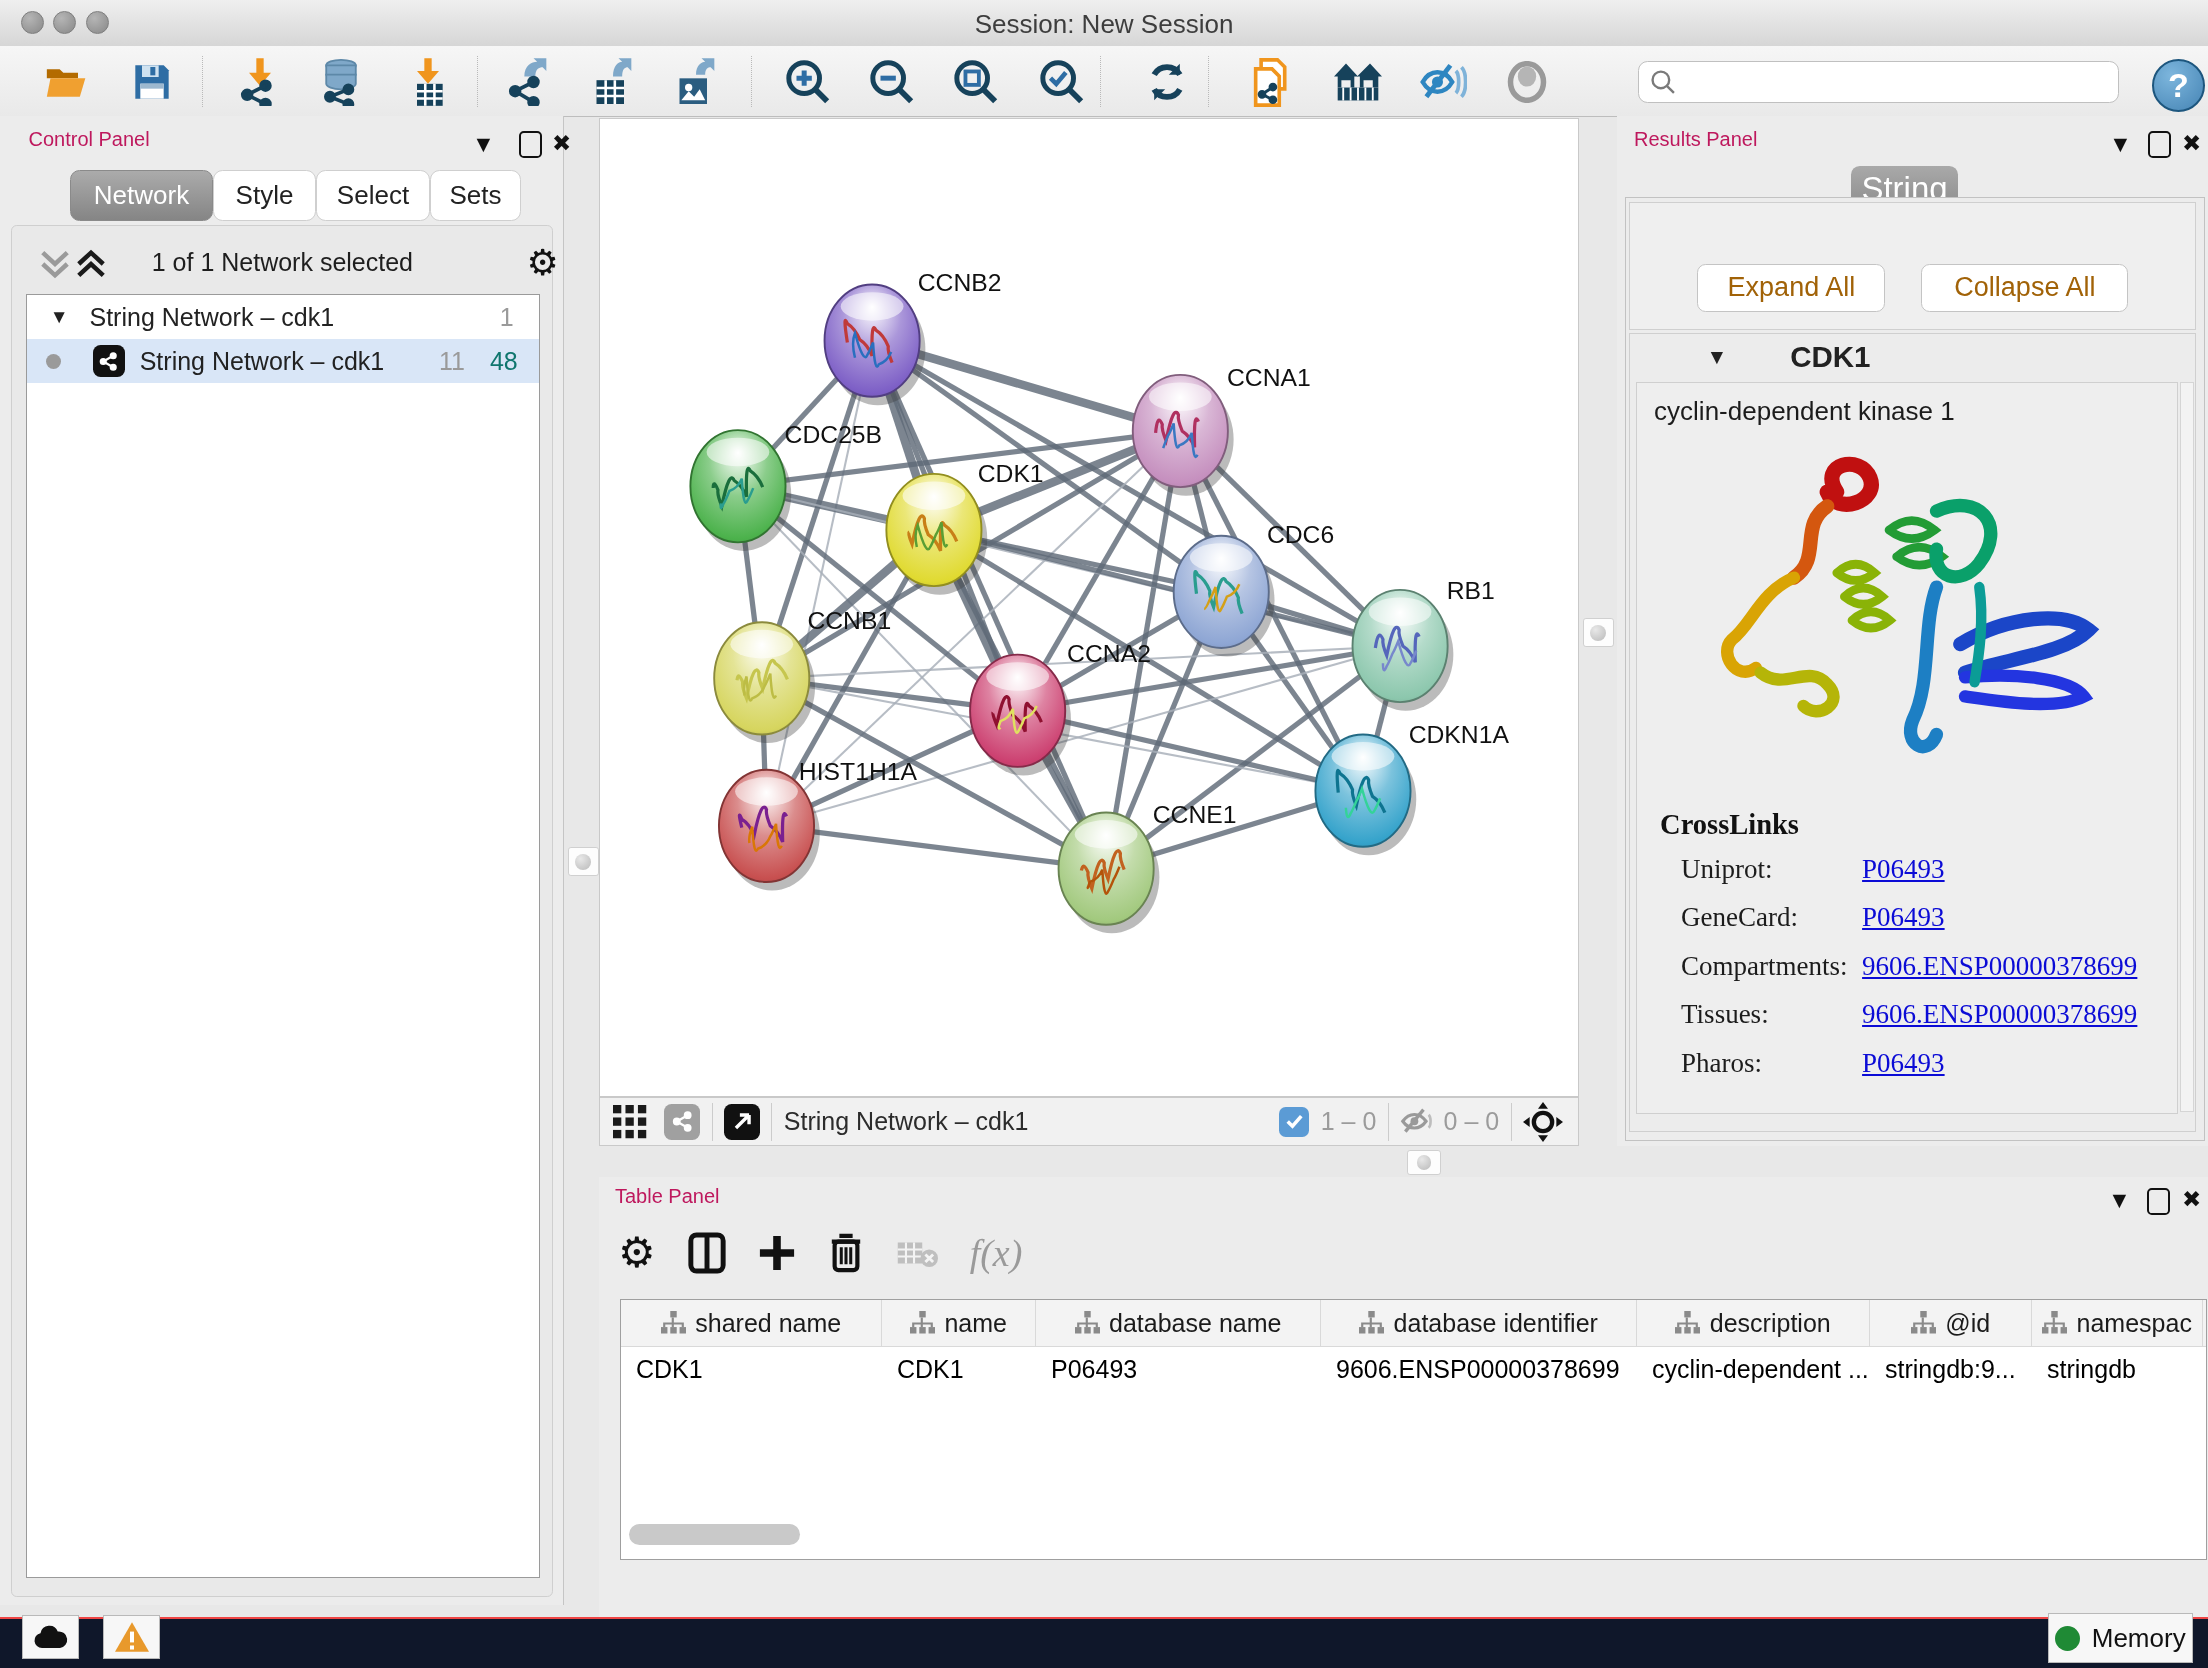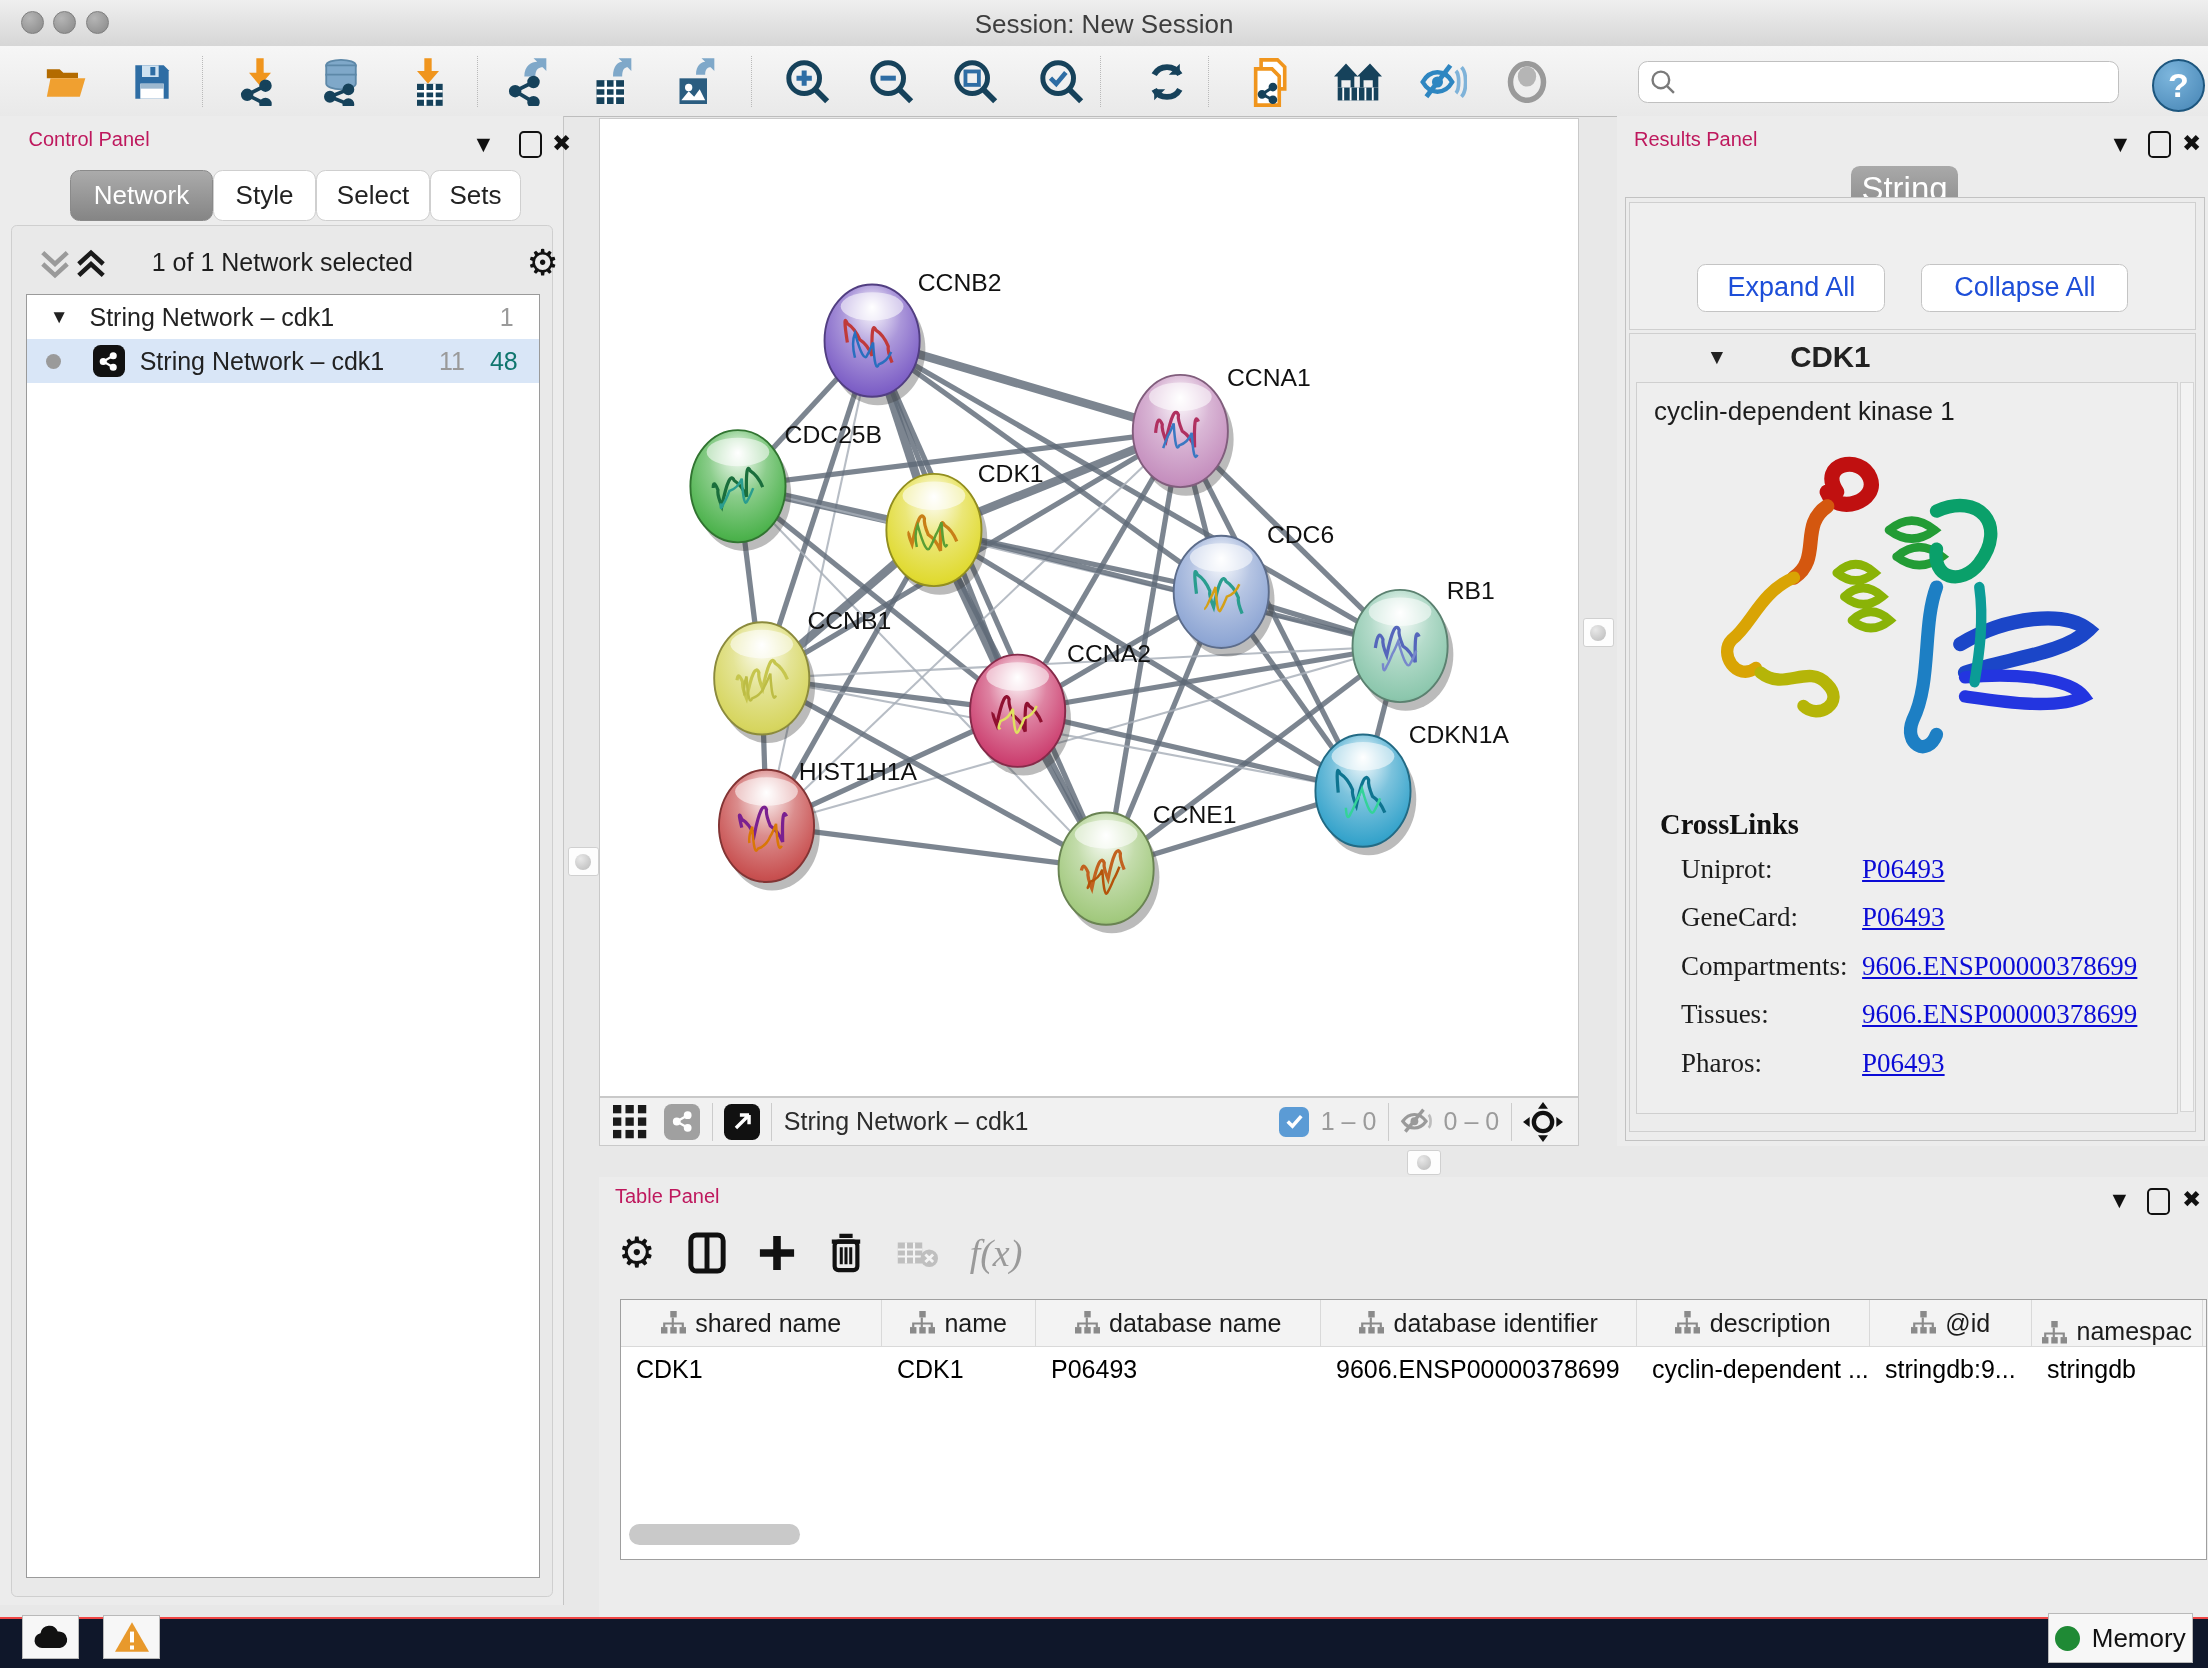--- a/index.html
+++ b/index.html
@@ -49,21 +49,21 @@
   .handle{width:28.5px;height:27px;background:#fdfdfd;border:1px solid #d0d0d0;
     display:flex;align-items:center;justify-content:center;border-radius:2.9px;}
   .handle i{width:16px;height:16px;border-radius:50%;background:radial-gradient(circle at 35% 30%,#e8e8e8,#b9b9b9);display:block;}
   
   #results-panel{left:1617px;top:116px;width:592px;height:1030px;background:#ececec;}
   #rp-tab{left:234px;top:50px;width:107px;height:46px;background:linear-gradient(#a9a9a9,#8b8b8b);
      color:#fff;font-size:33px;border-radius:8.6px;display:flex;align-items:center;justify-content:center;}
   #rp-outer{left:7.6px;top:81px;width:578px;height:942px;background:#ececec;border:1.9px solid #c2c2c2;}
   #rp-btnbox{left:3.8px;top:3.8px;width:565px;height:126px;background:#efefef;border:1px solid #cfcfcf;}
   .rp-btn{top:61px;height:46px;background:#fff;border:1.9px solid #c4c4c4;border-radius:8.6px;
-     font-size:27px;color:#1d4ed8;display:flex;align-items:center;justify-content:center;text-align:center;}
+     font-size:27px;color:#a16207;display:flex;align-items:center;justify-content:center;text-align:center;}
   #rp-section{left:3.8px;top:135px;width:565px;height:797px;background:#ececec;border:1px solid #cfcfcf;}
   #rp-sec-head{left:0;top:0;width:100%;height:46px;display:flex;align-items:center;}
   #rp-content{left:5.7px;top:48px;width:540px;height:730px;background:#eeeeee;border:1px solid #cfcfcf;}
   #rp-scroll{left:550px;top:48px;width:13.3px;height:730px;background:#f3f3f3;border:1px solid #d5d5d5;box-sizing:border-box;}
   #gene-desc{left:17px;top:13.3px;font-size:26px;color:#1c1c1c;}
   .xl-serif{font-family:"Liberation Serif","DejaVu Serif",serif;}
   #crosslinks-title{left:23px;top:426px;font-size:28.5px;font-weight:bold;color:#111;}
   .xl-row{left:44px;width:485px;height:49px;display:flex;}
   .xl-label{font-size:27px;color:#1c1c1c;width:181px;}
   .xl-link{font-size:27px;color:#0b0bd6;text-decoration:underline;cursor:pointer;}
@@ -769,21 +769,21 @@
             <g fill="#8a8a8a">
               <rect x="5.2" y="0" width="3.6" height="3.6"></rect>
               <rect x="0" y="9" width="3.6" height="3.6"></rect>
               <rect x="5.2" y="9" width="3.6" height="3.6"></rect>
               <rect x="10.4" y="9" width="3.6" height="3.6"></rect>
               <path d="M6.6 3.6 v3 M1.8 9 v-2 h10.4 v2 M6.6 7 v2" stroke="#8a8a8a" stroke-width="1.2" fill="none"></path>
             </g>
           </svg>
           <span>@id</span>
         </div>
-        <div class="th" style="width: 171px; align-items: flex-end;">
+        <div class="th" style="width: 171px;">
           <svg width="25" height="25" viewBox="0 0 14 14">
             <g fill="#8a8a8a">
               <rect x="5.2" y="0" width="3.6" height="3.6"></rect>
               <rect x="0" y="9" width="3.6" height="3.6"></rect>
               <rect x="5.2" y="9" width="3.6" height="3.6"></rect>
               <rect x="10.4" y="9" width="3.6" height="3.6"></rect>
               <path d="M6.6 3.6 v3 M1.8 9 v-2 h10.4 v2 M6.6 7 v2" stroke="#8a8a8a" stroke-width="1.2" fill="none"></path>
             </g>
           </svg>
           <span>namespac</span>

